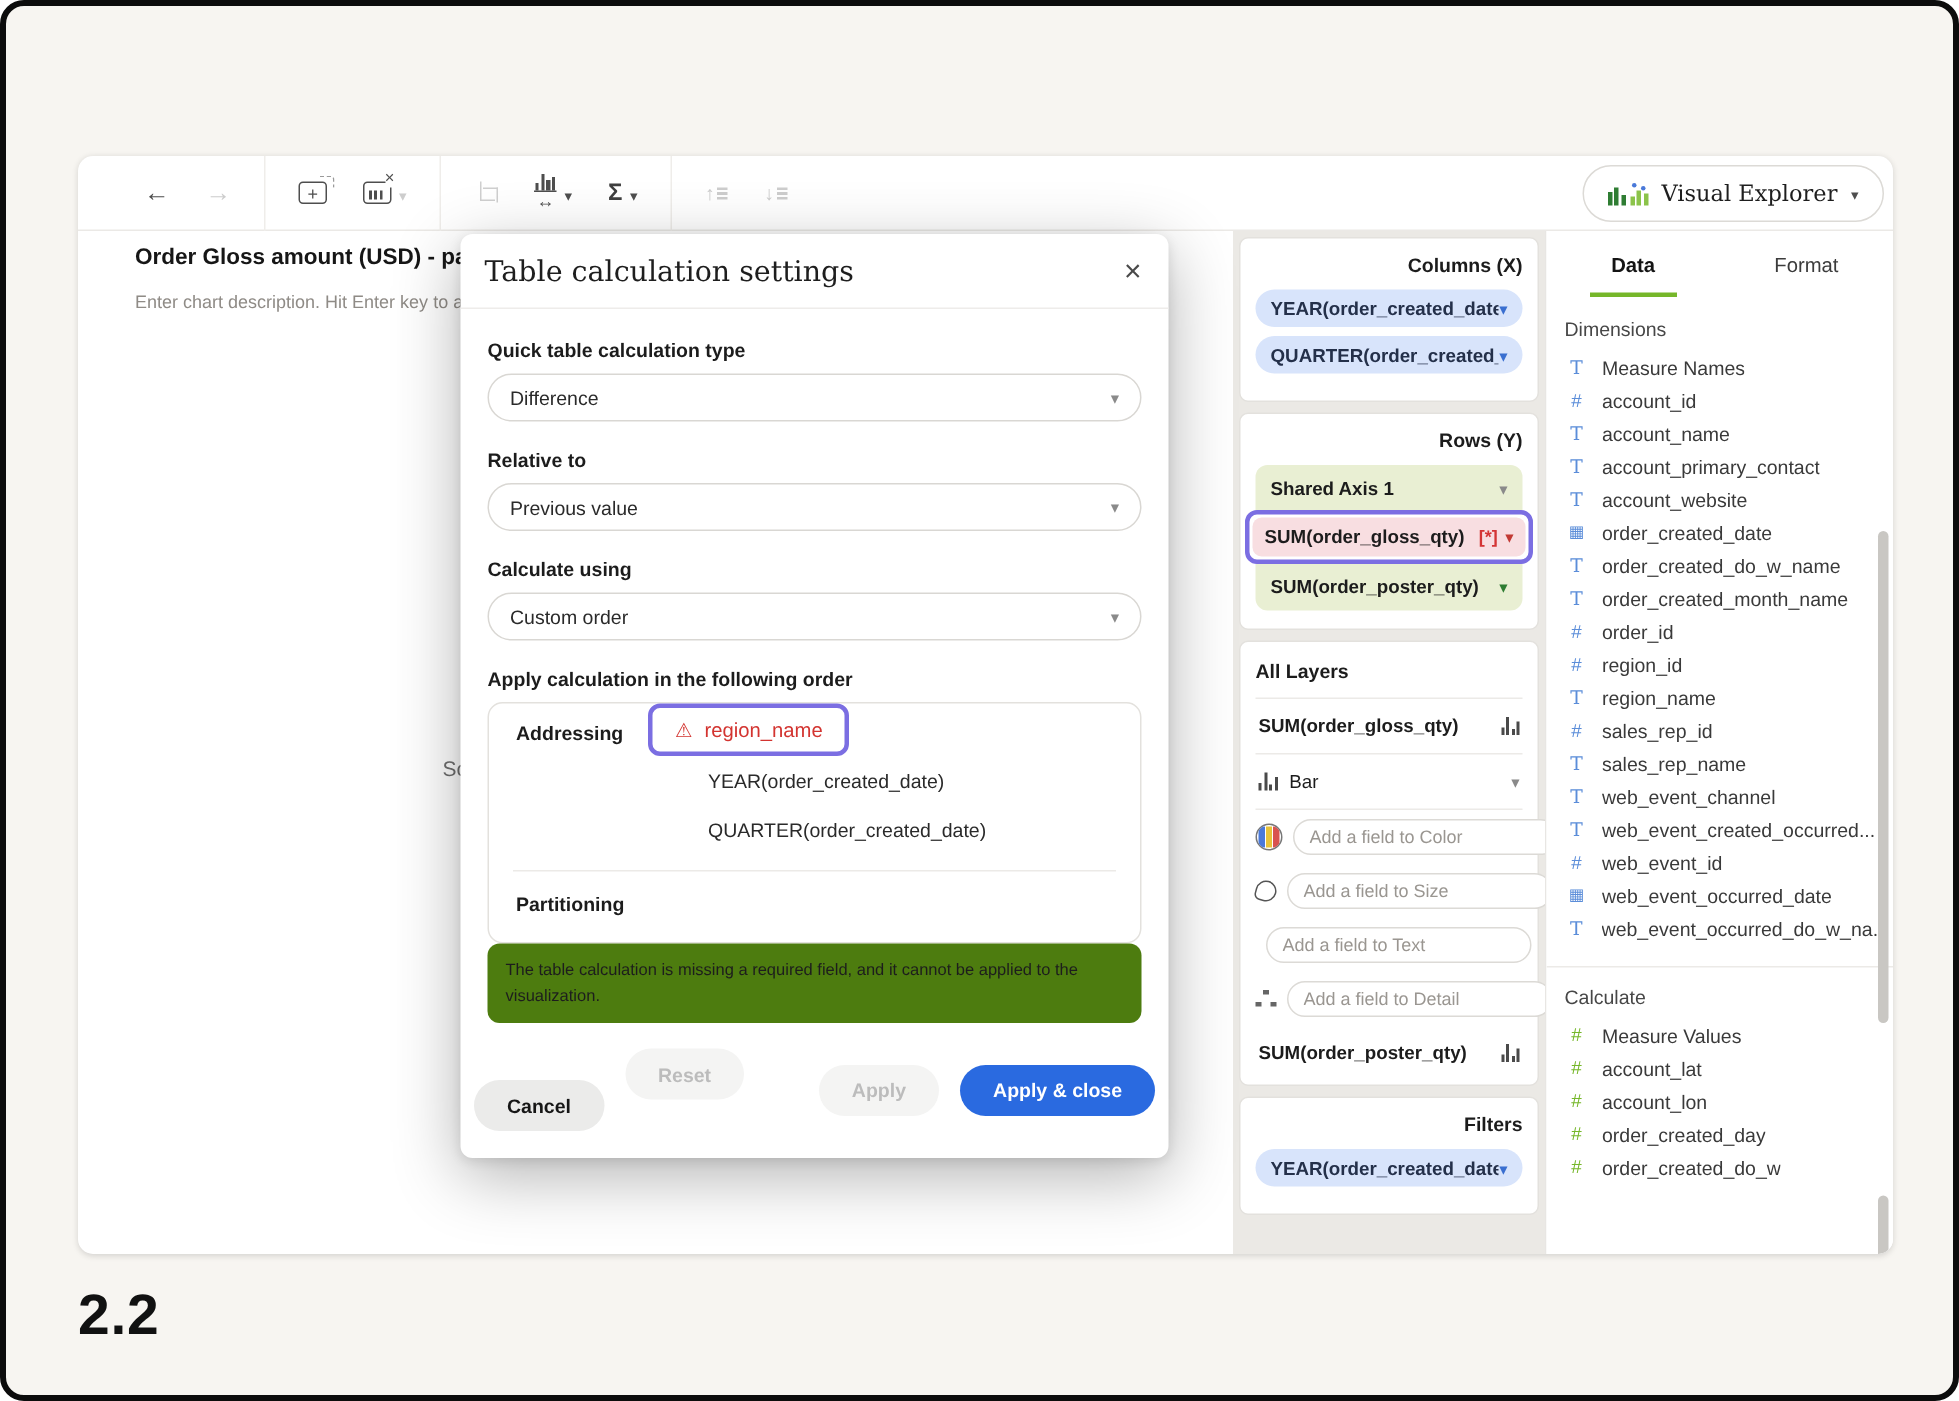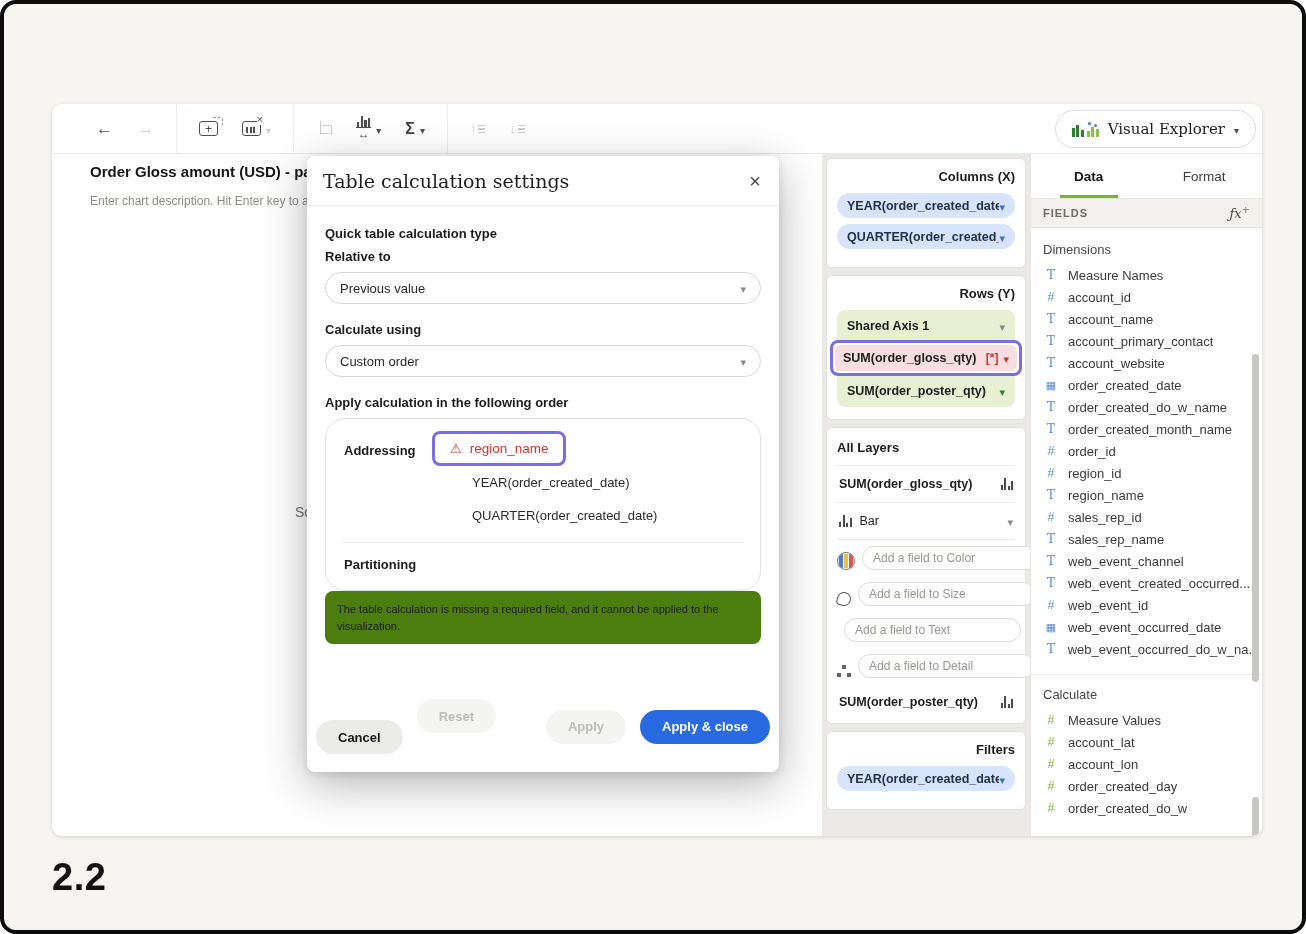--- a/index.html
+++ b/index.html
@@ -86,21 +86,21 @@
   .axis-row .pill-label { color:#1c1c1c; }
 
   .layers-head { font-size:13px; font-weight:700; color:#1c1c1c; padding:2px 0 10px; border-bottom:1px solid #eceae7; }
   .layer-row { display:flex; align-items:center; justify-content:space-between; padding:11px 2px; border-bottom:1px solid #eceae7; }
   .layer-name { font-size:12.5px; font-weight:700; color:#1c1c1c; }
   .layer-row.last { border-bottom:none; padding-bottom:2px; }
   .ic-bars { display:inline-flex; align-items:flex-end; gap:1.5px; height:12px; }
   .ic-bars i { width:2px; background:#4a4a4a; display:block; }
   .mark-row { display:flex; align-items:center; gap:8px; padding:9px 2px; border-bottom:1px solid #eceae7; cursor:pointer; }
   .mark-label { font-size:12.5px; color:#1c1c1c; flex:1; }
-  .drop-row { display:flex; align-items:flex-end; gap:7px; padding:6px 0; }
+  .drop-row { display:flex; align-items:center; gap:7px; padding:6px 0; }
   .drop-ic { width:20px; display:flex; justify-content:center; }
   .drop-input { flex:1; height:24px; border:1px solid #dcdad6; border-radius:13px; padding:0 10px;
                 font-size:12px; color:#333; outline:none; font-family:"Liberation Sans", sans-serif; }
   .drop-input::placeholder { color:#9a9691; }
   .ic-color { width:18px; height:18px; border-radius:50%; border:1.4px solid #777; overflow:hidden; position:relative; }
   .ic-color::before { content:""; position:absolute; inset:1px;
       background:linear-gradient(90deg,#4a79d9 0 31%,#fff 31% 36%,#e8c33a 36% 64%,#fff 64% 69%,#d9534f 69%); }
   .ic-size { width:14px; height:14px; border:1.5px solid #555; border-radius:50% 50% 50% 4px; transform:rotate(15deg); }
   .ic-text { font-family:"DejaVu Serif", serif; font-size:14px; color:#555; line-height:1; }
   .ic-detail { position:relative; width:14px; height:13px; }
@@ -141,21 +141,21 @@
   .modal-head { height:50px; border-bottom:1px solid #eeecea; display:flex; align-items:center;
                 justify-content:space-between; padding:0 18px 0 16px; }
   .modal-title { font-family:"DejaVu Serif", serif; font-size:19px; color:#1e1e1e; }
   .modal-close { background:none; border:none; font-size:20px; color:#4a4a4a; cursor:pointer; line-height:1; }
   .modal-body { padding:20px 18px 0; }
   .fld-label { font-size:13px; font-weight:700; color:#1c1c1c; margin-bottom:8px; }
   .select { height:32px; border:1px solid #d9d7d3; border-radius:16px; display:flex; align-items:center;
             justify-content:space-between; padding:0 14px; margin-bottom:18px; cursor:pointer; }
   .select-value { font-size:13px; color:#2a2a2a; }
 
-  .order-box { border:1px solid #e3e1dd; border-radius:20px; margin-top:2px; padding-top:12px; }
+  .order-box { border:1px solid #e3e1dd; border-radius:10px; margin-top:2px; }
   .order-row { display:flex; }
   .addr-label { width:106px; padding-left:18px; font-size:13px; font-weight:700; color:#1c1c1c; padding-top:12px; }
   .addr-items { flex:1; }
   .missing-wrap { display:inline-flex; align-items:center; gap:8px; border:3px solid #7b6ee2; border-radius:8px;
                   background:#fff; padding:7px 15px; cursor:pointer; }
   .warn-ic { color:#d33430; font-size:13px; line-height:1; }
   .missing-label { font-size:13.5px; color:#d33430; }
   .addr-item { font-size:13px; color:#2a2a2a; padding:9px 0 9px 40px; cursor:pointer; }
   .order-div { border-top:1px solid #eceae7; margin:10px 16px 0; }
   .part-label { font-size:13px; font-weight:700; color:#1c1c1c; padding:14px 18px 18px; }
@@ -372,24 +372,20 @@
             </div>
           </div>
       </div>
     </div>
 
     <div class="data-panel">
       <div class="tabs">
         <div class="tab active">Data</div>
         <div class="tab">Format</div>
       </div>
-      <div class="fields-bar">
-        <span class="fields-label">FIELDS</span>
-        <span class="fx"><span>ƒx</span><sup>+</sup></span>
-      </div>
       <div class="field-list dims">
         <div class="list-title">Dimensions</div>
         <div>
 
             <div class="f-item">
               <span class="f-icon t-measure-names">T</span>
               <span class="f-name">Measure Names</span>
             </div>
 
             <div class="f-item">
@@ -513,20 +509,24 @@
     </div>
   </div>
 
   <div class="modal">
     <div class="modal-head">
       <span class="modal-title">Table calculation settings</span>
       <button class="modal-close">×</button>
     </div>
     <div class="modal-body">
       <div class="fld-label">Quick table calculation type</div>
+      <div class="select">
+        <span class="select-value">Difference</span>
+        <span class="chev-gray"></span>
+      </div>
       <div class="fld-label">Relative to</div>
       <div class="select">
         <span class="select-value">Previous value</span>
         <span class="chev-gray"></span>
       </div>
       <div class="fld-label">Calculate using</div>
       <div class="select">
         <span class="select-value">Custom order</span>
         <span class="chev-gray"></span>
       </div>

